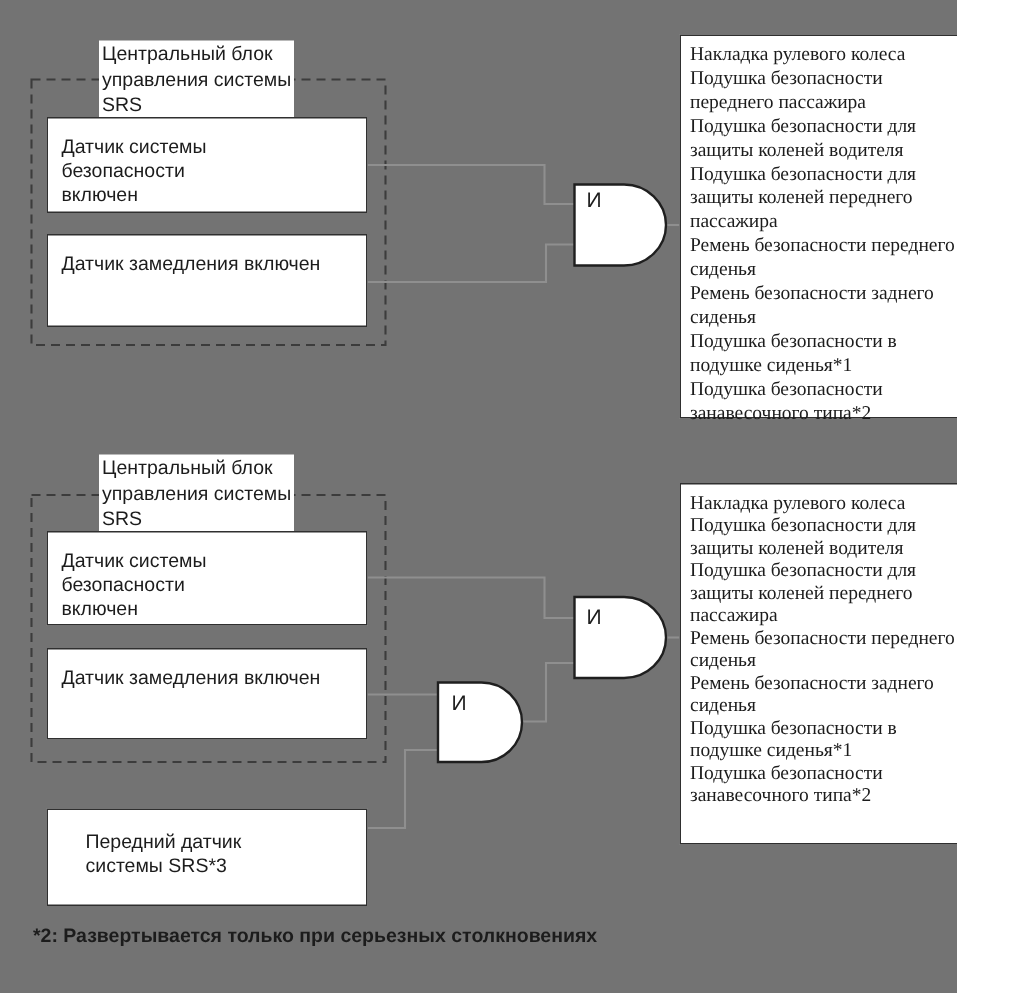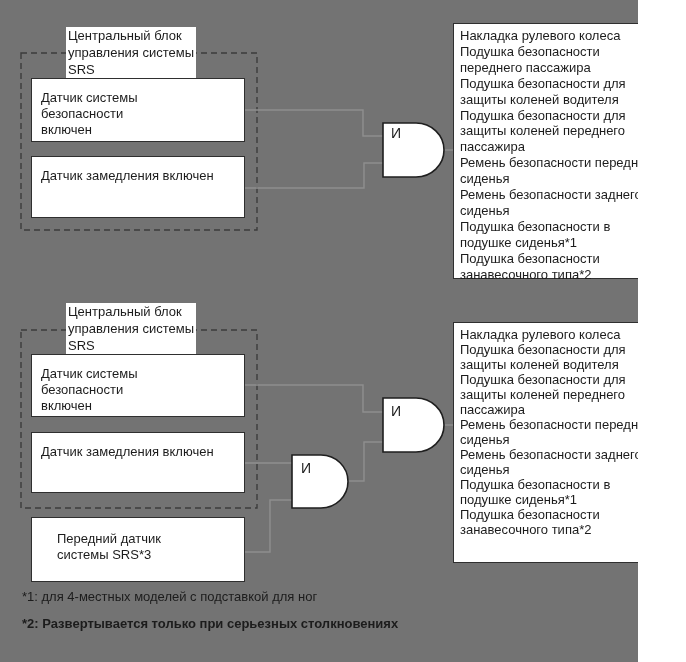--- a/index.html
+++ b/index.html
@@ -11,27 +11,27 @@
   .layer{position:absolute;left:0;top:0;width:686px;height:662px;}
   .title{
     position:absolute;background:#ffffff;padding:0 2px;
     font-size:13px;line-height:17px;white-space:pre-line;z-index:3;
   }
   .sbox{
     position:absolute;box-sizing:border-box;background:#ffffff;
     border:1.5px solid #2f2f2f;padding:11px 24px 0 9px;
     font-size:13px;line-height:16px;white-space:pre-line;z-index:2;
   }
-  .sbox.indent{padding-left:25px;padding-top:13px;}
+  .sbox.indent{padding-left:25px;padding-top:13px;margin-top:22px;}
   .lbox{
     position:absolute;box-sizing:border-box;background:#ffffff;
     border:1.5px solid #2f2f2f;padding:4px 4px 0 6px;
     font-size:13px;z-index:2;
   }
-  .lbox .li{white-space:pre-line;}
+  .lbox .li{white-space:pre-line;font-family:Liberation Serif, serif;}
   .lbox-top .li{line-height:15.9px;}
   .lbox-bottom .li{line-height:15px;}
   .gate-label{
     position:absolute;font-size:14px;line-height:14px;z-index:3;
   }
   .footnote{
     position:absolute;font-size:13px;line-height:16px;z-index:2;white-space:pre;
   }
   svg{display:block;}
 </style>
@@ -116,17 +116,16 @@
       <div class="li">Ремень безопасности переднего
 сиденья</div>
       <div class="li">Ремень безопасности заднего
 сиденья</div>
       <div class="li">Подушка безопасности в
 подушке сиденья*1</div>
       <div class="li">Подушка безопасности
 занавесочного типа*2</div>
     </div>
 
-  <div class="footnote" style="left:22px;top:589px;">*1: для 4-местных моделей с подставкой для ног</div>
 
   <div class="footnote" style="left:22px;top:616px;font-weight:bold;">*2: Развертывается только при серьезных столкновениях</div>
 
 </div>
 
 </body></html>

